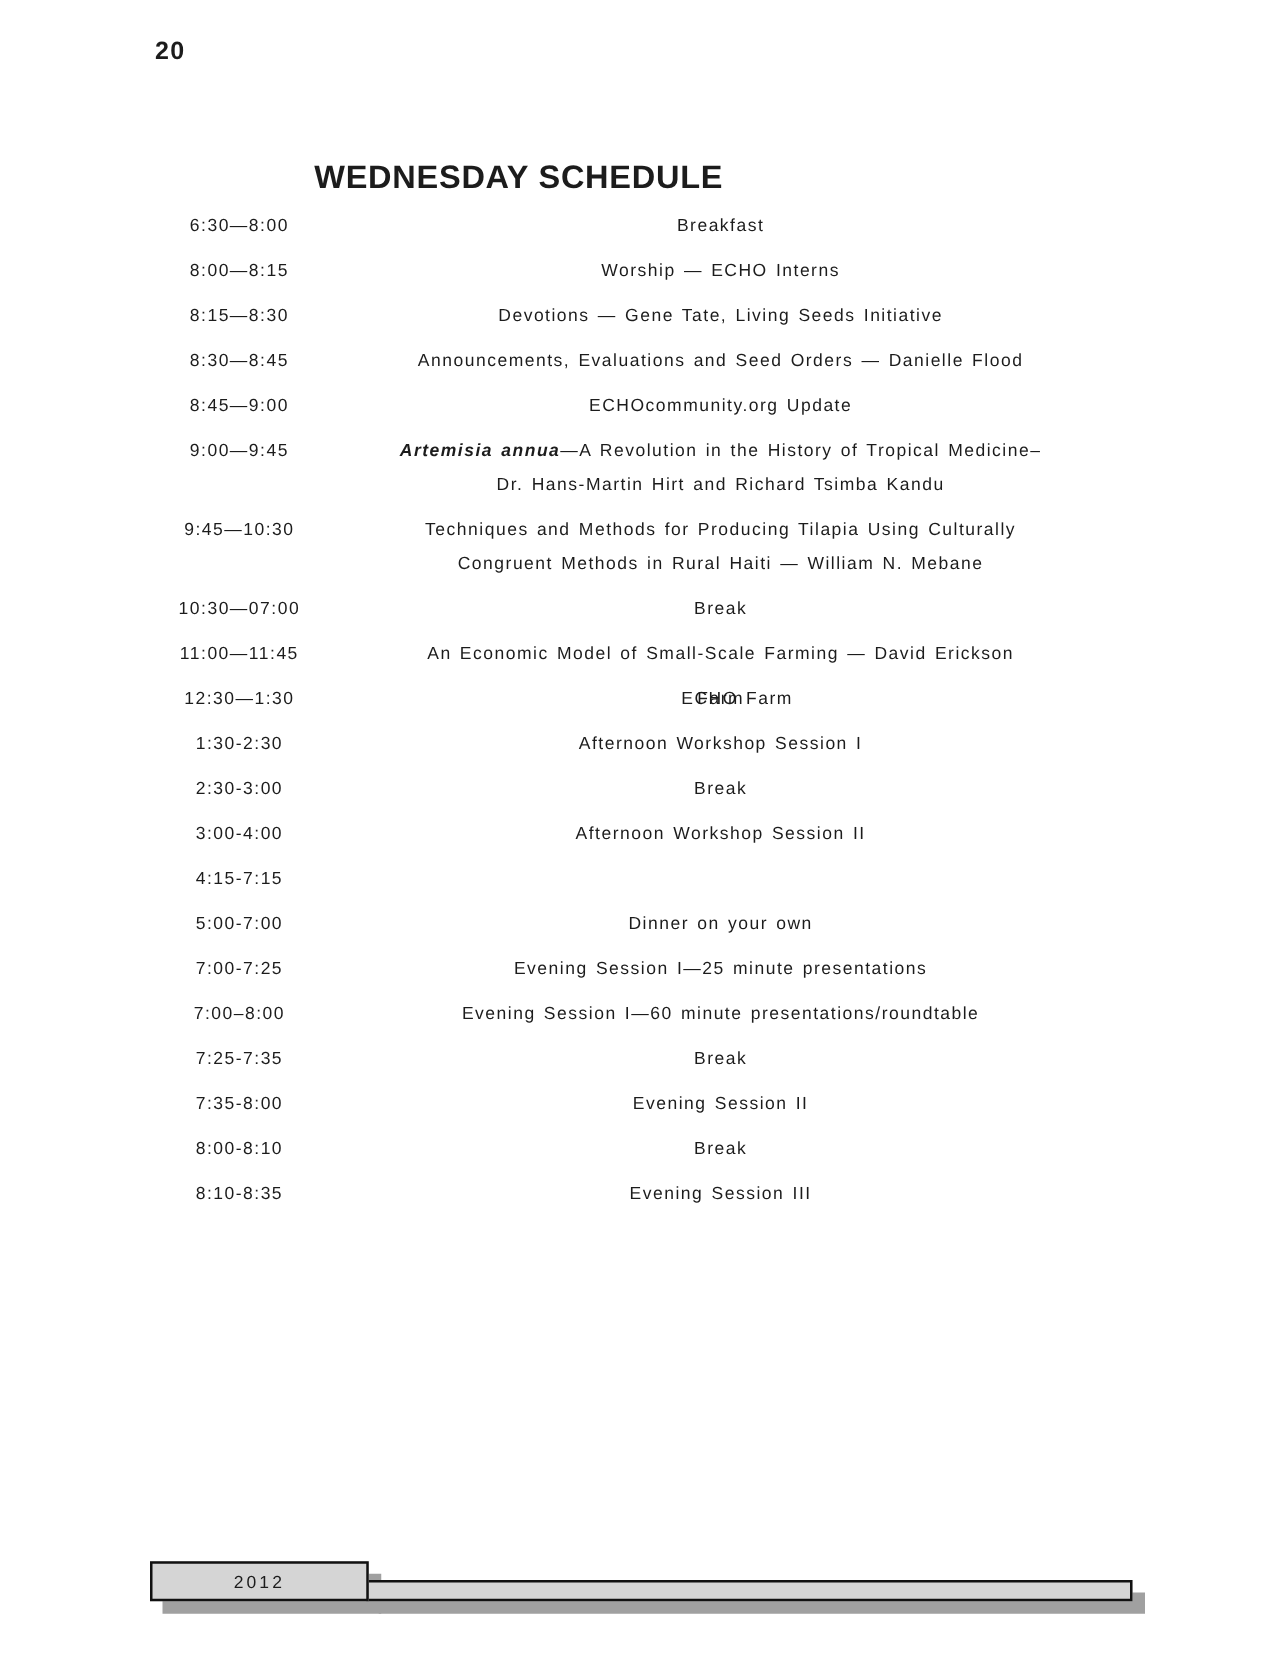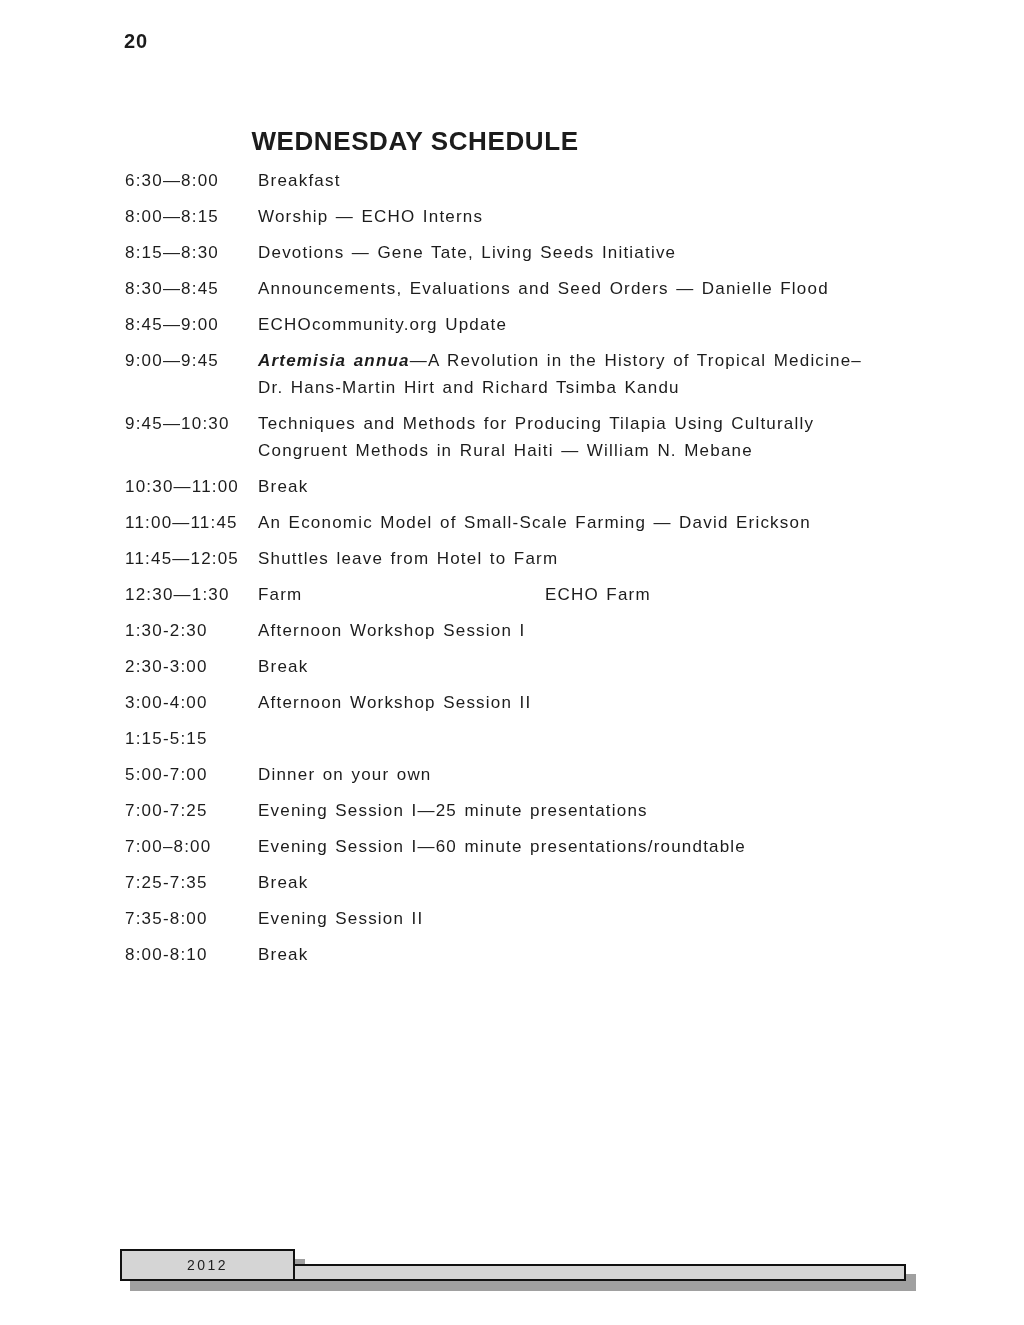--- a/index.html
+++ b/index.html
@@ -33,25 +33,26 @@
   }
   .schedule {
     position: absolute;
     left: 125px;
     top: 167px;
     width: 770px;
   }
   .row {
     display: flex;
     align-items: flex-start;
-    font-size: 17px;
+    font-size: 14px;
     line-height: 27px;
     letter-spacing: 1.2px;
     word-spacing: 1.5px;
     margin-bottom: 9px;
+    text-align: center;
   }
   .row .time {
     width: 133px;
     flex-shrink: 0;
   }
   .row .desc {
     flex: 1;
     position: relative;
   }
   .row .line2 { display: block; }
@@ -136,33 +137,29 @@
 
   <div class="row">
     <span class="time">9:45—10:30</span>
     <span class="desc">
       <span>Techniques and Methods for Producing Tilapia Using Culturally</span>
       <span class="line2">Congruent Methods in Rural Haiti — William N. Mebane</span>
     </span>
   </div>
 
   <div class="row">
-    <span class="time">10:30—11:00</span>
+    <span class="time">10:30—07:00</span>
     <span class="desc">Break</span>
   </div>
 
   <div class="row">
     <span class="time">11:00—11:45</span>
     <span class="desc">An Economic Model of Small-Scale Farming — David Erickson</span>
   </div>
 
-  <div class="row">
-    <span class="time">11:45—12:05</span>
-    <span class="desc">Shuttles leave from Hotel to Farm</span>
-  </div>
 
   <div class="row">
     <span class="time">12:30—1:30</span>
     <span class="desc">
       <span>Farm</span>
       <span class="location">ECHO Farm</span>
     </span>
   </div>
 
   <div class="row">
@@ -174,21 +171,21 @@
     <span class="time">2:30-3:00</span>
     <span class="desc">Break</span>
   </div>
 
   <div class="row">
     <span class="time">3:00-4:00</span>
     <span class="desc">Afternoon Workshop Session II</span>
   </div>
 
   <div class="row">
-    <span class="time">1:15-5:15</span>
+    <span class="time">4:15-7:15</span>
   </div>
 
   <div class="row">
     <span class="time">5:00-7:00</span>
     <span class="desc">Dinner on your own</span>
   </div>
 
   <div class="row">
     <span class="time">7:00-7:25</span>
     <span class="desc">Evening Session I—25 minute presentations</span>
@@ -207,20 +204,24 @@
   <div class="row">
     <span class="time">7:35-8:00</span>
     <span class="desc">Evening Session II</span>
   </div>
 
   <div class="row">
     <span class="time">8:00-8:10</span>
     <span class="desc">Break</span>
   </div>
 
+  <div class="row">
+    <span class="time">8:10-8:35</span>
+    <span class="desc">Evening Session III</span>
+  </div>
 
 </div>
 
 <div class="footer">
   <div class="f-tab-shadow"></div>
   <div class="f-bar-shadow"></div>
   <div class="f-bar"></div>
   <div class="f-tab">
     <span>2012</span>
   </div>

